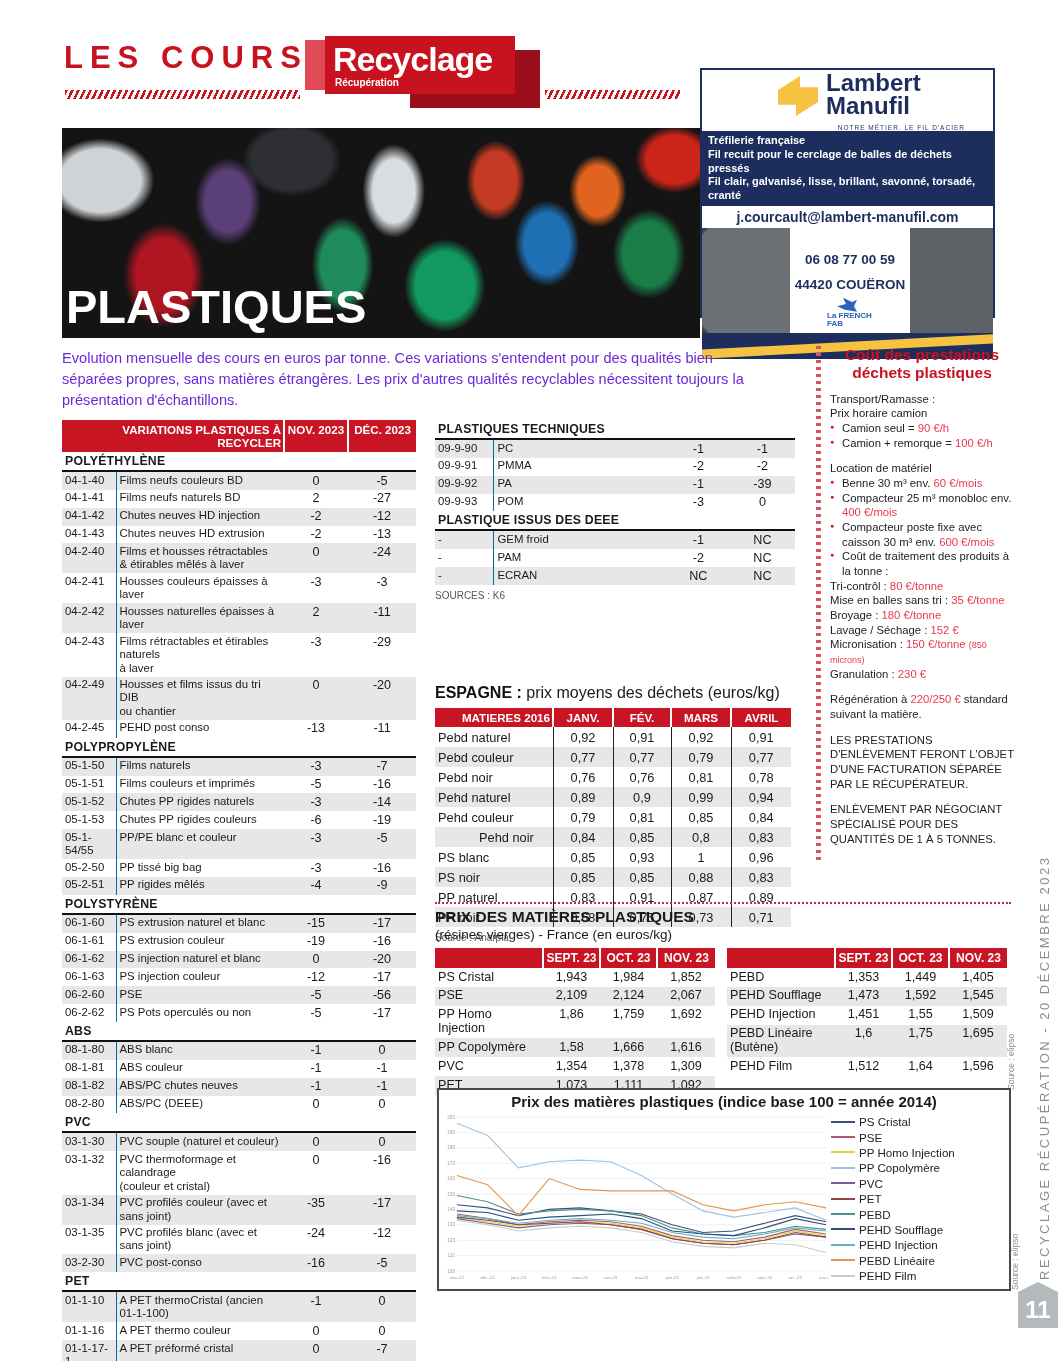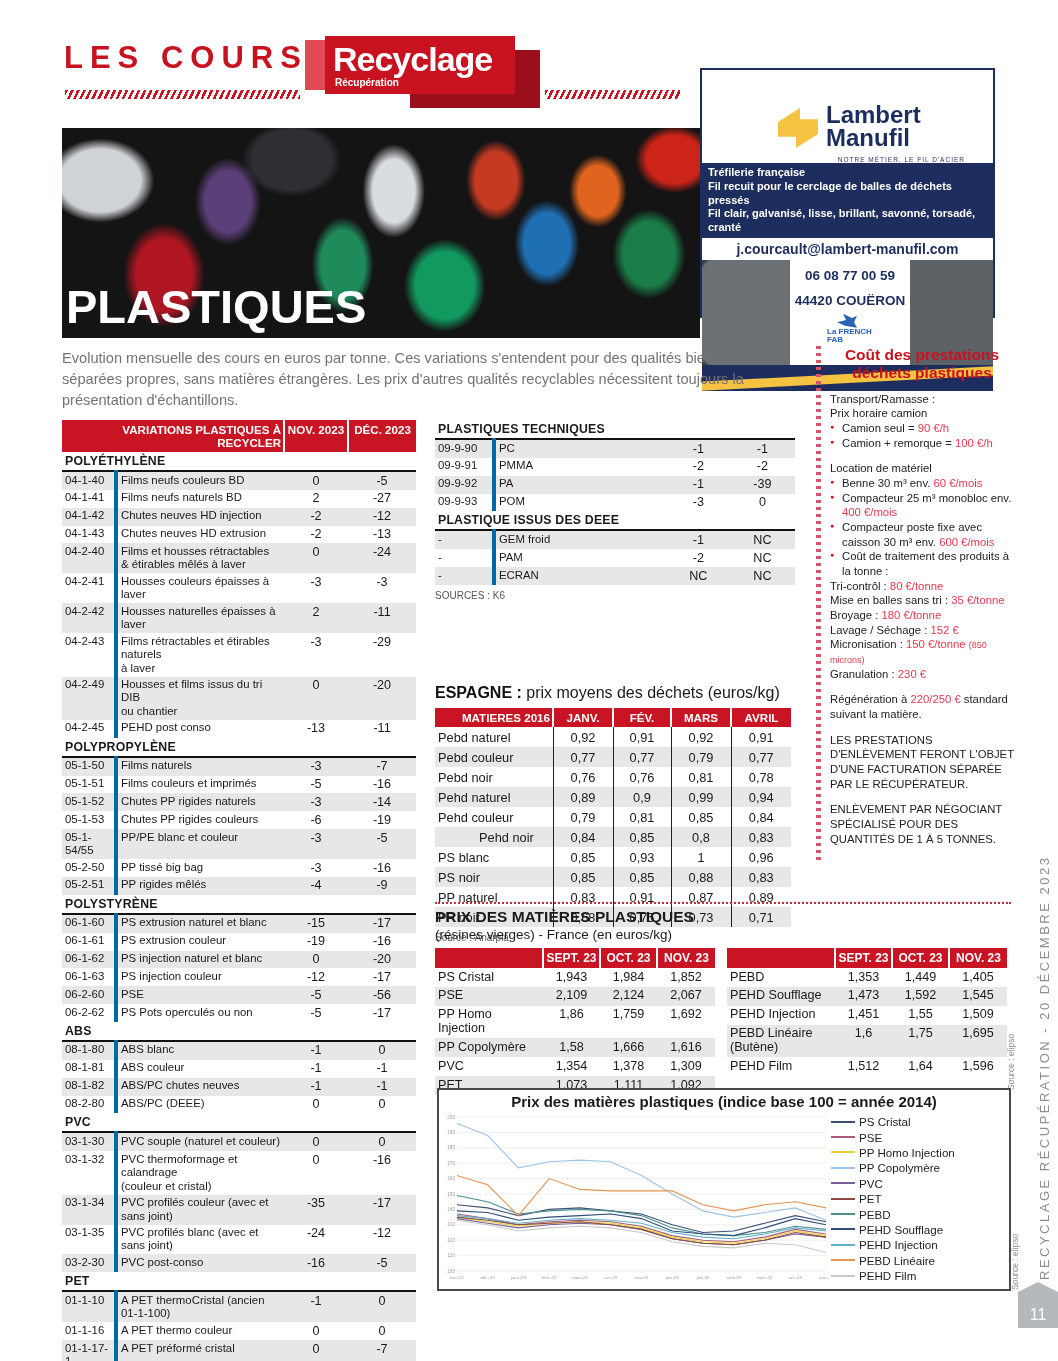--- a/index.html
+++ b/index.html
@@ -10,33 +10,33 @@
   .masthead-title{left:64px;top:40px;font-size:31px;font-weight:bold;letter-spacing:7px;color:#c8121f;}
   .hatch{height:9px;background:repeating-linear-gradient(115deg,#c8121f 0 2.5px,transparent 2.5px 5.5px);}
   .logo-wrap{left:305px;top:36px;width:235px;height:72px;}
   .logo-lite{position:absolute;left:0;top:4px;width:160px;height:50px;background:#e04a56;}
   .logo-dark{position:absolute;right:0;top:14px;width:130px;height:58px;background:#9b0f1c;}
   .logo-main{position:absolute;left:20px;top:0;width:190px;height:58px;background:#c8121f;}
   .logo-word{position:absolute;left:8px;top:4px;font-size:34px;font-weight:bold;color:#fff;letter-spacing:-1px;}
   .logo-sub{position:absolute;left:10px;top:41px;font-size:10px;font-weight:bold;color:#fff;}
   
   .ad{left:700px;top:68px;width:295px;height:250px;border:2px solid #1d2e5e;background:#fff;box-sizing:border-box;}
-  .ad-logo-row{position:relative;height:52px;margin-top:32px;}
+  .ad-logo-row{position:relative;height:52px;}
   .ad-mark{position:absolute;left:76px;top:6px;width:40px;height:40px;background:#f5c242;
            clip-path:polygon(0 35%,55% 0,55% 28%,100% 28%,100% 65%,45% 100%,45% 72%,0 72%);}
   .ad-name{position:absolute;left:124px;top:2px;font-size:24px;line-height:.95;font-weight:bold;color:#1d2e5e;}
   .ad-tag{text-align:right;padding-right:28px;font-size:6.5px;letter-spacing:1px;color:#1d2e5e;margin-top:2px;}
   .ad-band{background:#1d2e5e;color:#fff;font-weight:bold;font-size:11px;line-height:1.25;padding:3px 6px;}
   .ad-mail{text-align:center;font-weight:bold;color:#1d2e5e;font-size:14px;padding:3px 0;}
   .ad-photo{position:relative;height:105px;background:#8d9296;
      background-image:radial-gradient(circle at 18% 50%,#6b7075 0 28%,#3d4144 29% 42%,#70767b 43% 60%,transparent 61%),
        radial-gradient(circle at 88% 45%,#5d6266 0 30%,#393d40 31% 45%,#6e7478 46% 62%,transparent 63%),
        radial-gradient(circle at 60% 80%,#4a4e52 0 20%,transparent 21%);}
   .ad-panel{position:absolute;left:88px;top:0;width:120px;height:105px;background:#fff;text-align:center;}
-  .ad-phone{font-weight:bold;color:#1d2e5e;font-size:13.5px;margin-top:8px;}
+  .ad-phone{font-weight:bold;color:#1d2e5e;font-size:13.5px;margin-top:24px;}
   .ad-city{font-weight:bold;color:#1d2e5e;font-size:13.5px;margin-top:10px;}
   .ff{margin:6px auto 0;width:46px;color:#2a63b8;font-size:8px;font-weight:bold;line-height:1;text-align:left;}
   .ff-bird{width:20px;height:14px;background:#2a63b8;clip-path:polygon(0 60%,45% 45%,30% 0,75% 30%,100% 15%,85% 60%,100% 100%,40% 85%);margin-left:10px;}
   .ad-chev{height:26px;background:#1d2e5e;position:relative;overflow:hidden;}
   .ad-chev::before{content:"";position:absolute;left:-10px;right:-10px;top:9px;height:9px;background:#f5c242;transform:rotate(-3deg);}
   
   .hero{left:62px;top:128px;width:638px;height:210px;background:#141414;overflow:hidden;
     background-image:
       radial-gradient(ellipse 90px 70px at 6% 25%,#cfd3d6 0 45%,transparent 60%),
       radial-gradient(ellipse 70px 90px at 16% 70%,#b01622 0 40%,transparent 58%),
@@ -45,33 +45,33 @@
       radial-gradient(ellipse 55px 85px at 44% 65%,#1f8a5a 0 40%,transparent 56%),
       radial-gradient(ellipse 60px 90px at 52% 30%,#d9dde0 0 35%,transparent 52%),
       radial-gradient(ellipse 70px 80px at 60% 75%,#12995f 0 42%,transparent 58%),
       radial-gradient(ellipse 55px 75px at 68% 25%,#c43a22 0 38%,transparent 54%),
       radial-gradient(ellipse 60px 80px at 76% 55%,#1f6fb4 0 38%,transparent 54%),
       radial-gradient(ellipse 55px 70px at 84% 30%,#e0641f 0 36%,transparent 52%),
       radial-gradient(ellipse 65px 80px at 92% 60%,#1a7d48 0 40%,transparent 56%),
       radial-gradient(ellipse 70px 60px at 96% 15%,#cc2418 0 40%,transparent 56%);}
   .hero-title{position:absolute;left:4px;bottom:4px;color:#fff;font-size:47px;font-weight:800;letter-spacing:0px;}
   
-  .intro{left:62px;top:348px;width:700px;font-size:14.6px;line-height:1.45;color:#737373;}
+  .intro{left:62px;top:348px;width:700px;font-size:14.6px;line-height:1.45;color:#6d28d9;}
   
   table{border-collapse:collapse;}
   td,th{padding:1.5px 3px;vertical-align:top;}
   .alt{background:#e7e7e7;}
   .num{text-align:center;font-size:12.6px;white-space:nowrap;}
   .redhead th{background:#c81423;color:#fff;font-weight:bold;font-size:11.6px;text-align:center;border-left:2px solid #fff;padding:3px 2px;}
   .redhead th:first-child{border-left:none;text-align:right;padding-left:12px;}
   
   .vtab{font-size:11.4px;width:100%;table-layout:fixed;}
   .vtab td{line-height:1.18;}
   .vtab .sec td{font-weight:bold;font-size:12.3px;border-bottom:2px solid #111;padding-top:2px;letter-spacing:.2px;}
-  .vtab td.lbl{border-left:4px solid #0369a1;white-space:pre-line;}
+  .vtab td.lbl{border-left:1px solid #0369a1;white-space:pre-line;}
   .variations{left:62px;top:420px;width:354px;}
   .technical{left:435px;top:420px;width:360px;}
   .src{font-size:10px;color:#555;margin-top:5px;}
   
   .espagne{left:435px;top:684px;width:356px;}
   .esp-title{font-size:16px;margin-bottom:6px;}
   .esp-title b{color:#111;font-weight:800;}
   .etab{width:100%;font-size:12.8px;table-layout:fixed;}
   .etab td{padding:2.5px 3px;}
   .etab td+td{border-left:1px solid #222;text-align:center;}
@@ -101,21 +101,21 @@
   .sb-title{color:#c8121f;font-weight:800;font-size:15.5px;text-align:center;line-height:1.15;white-space:pre-line;margin-bottom:10px;}
   .sb-block{margin-bottom:11px;}
   .sb-line{font-size:11.3px;line-height:1.3;color:#222;}
   .sb-line.bullet{padding-left:12px;position:relative;}
   .sb-line.bullet::before{content:"●";position:absolute;left:0;top:1px;font-size:7px;color:#c8121f;}
   .sb-line .red{color:#e8384f;}
   .sb-line .small{font-size:9px;}
   
   .mag-vert{right:6px;top:790px;height:490px;color:#8a8f93;font-size:13px;letter-spacing:2.5px;
             writing-mode:vertical-rl;transform:rotate(180deg);}
-  .pagebadge{right:0;top:1282px;width:40px;height:46px;background:#b4b9bc;color:#fff;font-size:16px;font-weight:normal;
+  .pagebadge{right:0;top:1282px;width:40px;height:46px;background:#b4b9bc;color:#fff;font-size:24px;font-weight:bold;
              display:flex;align-items:flex-end;justify-content:center;padding-bottom:4px;box-sizing:border-box;
              clip-path:polygon(0 22%,50% 0,100% 22%,100% 100%,0 100%);}
 </style>
 </head>
 <body>
 
 <div class="abs masthead-title">LES COURS DE</div>
 <div class="abs hatch" style="left:65px;top:90px;width:235px;"></div>
 <div class="abs logo-wrap">
   <div class="logo-lite"></div>

